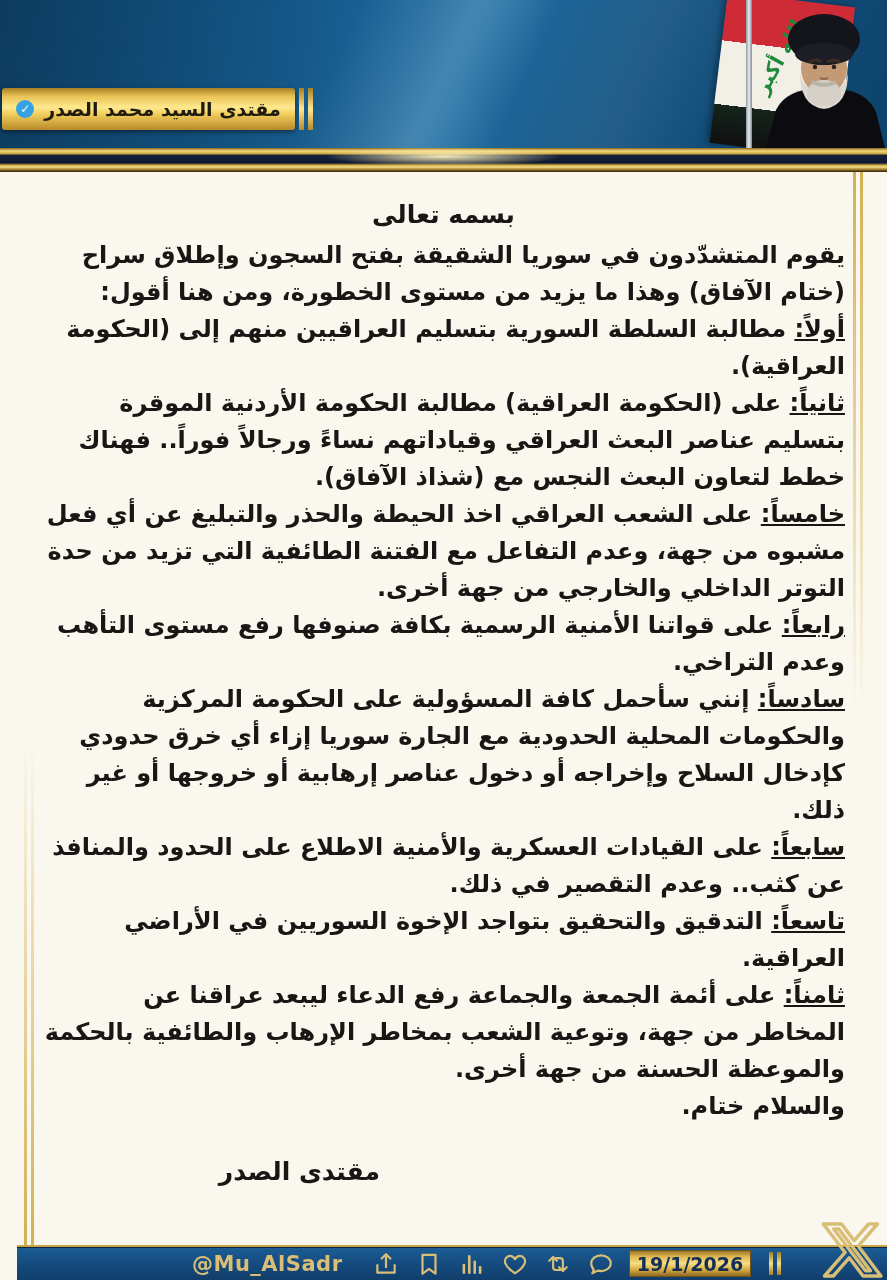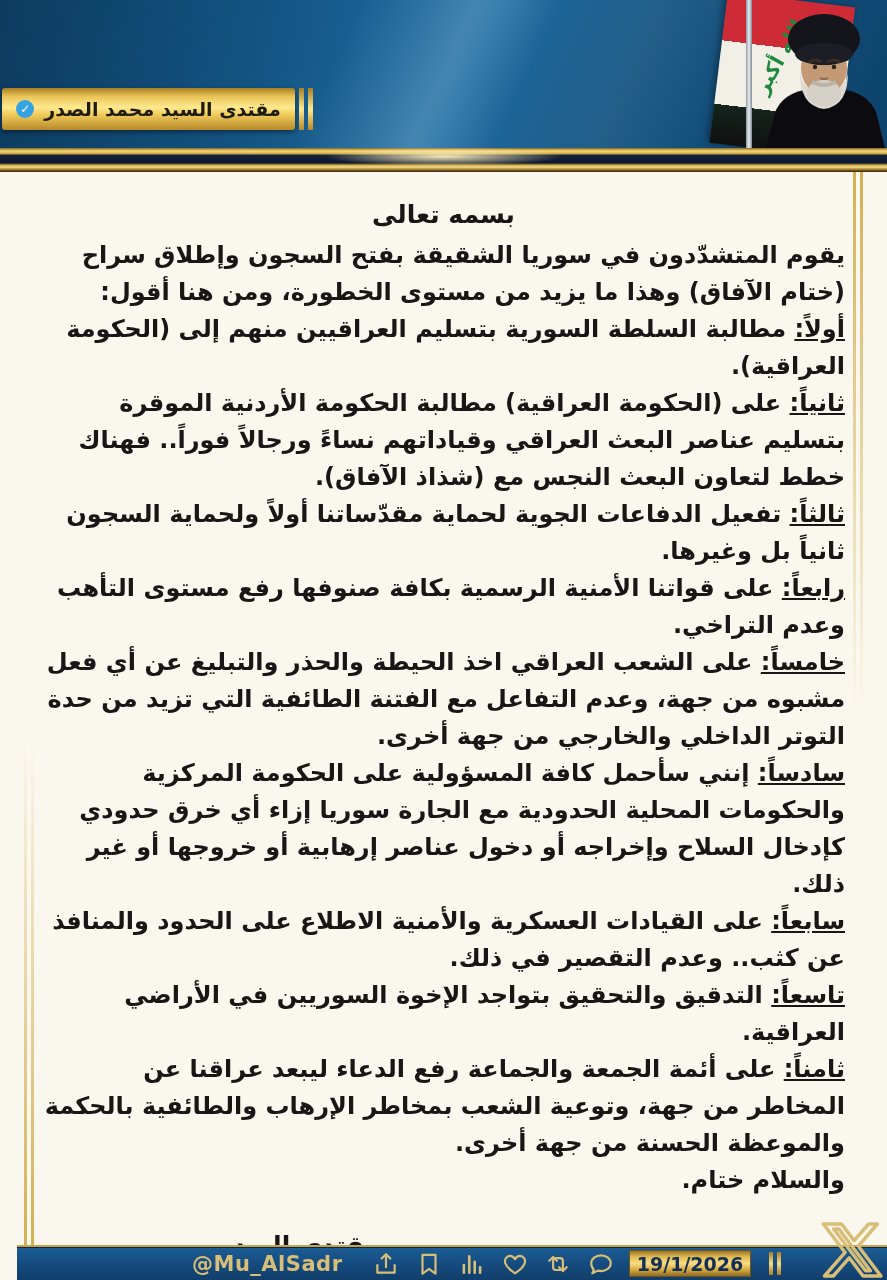--- a/index.html
+++ b/index.html
@@ -147,23 +147,22 @@
       </div>
   </div>
 
   <div class="divider"></div>
 
   <div class="body">
     <div class="basmala">بسمه تعالى</div>
     <p class="point">يقوم المتشدّدون في سوريا الشقيقة بفتح السجون وإطلاق سراح (ختام الآفاق) وهذا ما يزيد من مستوى الخطورة، ومن هنا أقول:</p>
     <p class="point"><b class="plabel">أولاً:</b> <span>مطالبة السلطة السورية بتسليم العراقيين منهم إلى (الحكومة العراقية).</span></p>
     <p class="point"><b class="plabel">ثانياً:</b> <span>على (الحكومة العراقية) مطالبة الحكومة الأردنية الموقرة بتسليم عناصر البعث العراقي وقياداتهم نساءً ورجالاً فوراً.. فهناك خطط لتعاون البعث النجس مع (شذاذ الآفاق).</span></p>
-    <p class="point"><b class="plabel">ثالثاً:</b> <span>تفعيل الدفاعات الجوية لحماية مقدّساتنا أولاً ولحماية السجون ثانياً بل وغيرها.</span></p>
+    <p class="point"><b class="plabel">خامساً:</b> <span>على الشعب العراقي اخذ الحيطة والحذر والتبليغ عن أي فعل مشبوه من جهة، وعدم التفاعل مع الفتنة الطائفية التي تزيد من حدة التوتر الداخلي والخارجي من جهة أخرى.</span></p>
     <p class="point"><b class="plabel">رابعاً:</b> <span>على قواتنا الأمنية الرسمية بكافة صنوفها رفع مستوى التأهب وعدم التراخي.</span></p>
-    <p class="point"><b class="plabel">خامساً:</b> <span>على الشعب العراقي اخذ الحيطة والحذر والتبليغ عن أي فعل مشبوه من جهة، وعدم التفاعل مع الفتنة الطائفية التي تزيد من حدة التوتر الداخلي والخارجي من جهة أخرى.</span></p>
     <p class="point"><b class="plabel">سادساً:</b> <span>إنني سأحمل كافة المسؤولية على الحكومة المركزية والحكومات المحلية الحدودية مع الجارة سوريا إزاء أي خرق حدودي كإدخال السلاح وإخراجه أو دخول عناصر إرهابية أو خروجها أو غير ذلك.</span></p>
     <p class="point"><b class="plabel">سابعاً:</b> <span>على القيادات العسكرية والأمنية الاطلاع على الحدود والمنافذ عن كثب.. وعدم التقصير في ذلك.</span></p>
     <p class="point"><b class="plabel">تاسعاً:</b> <span>التدقيق والتحقيق بتواجد الإخوة السوريين في الأراضي العراقية.</span></p>
     <p class="point"><b class="plabel">ثامناً:</b> <span>على أئمة الجمعة والجماعة رفع الدعاء ليبعد عراقنا عن المخاطر من جهة، وتوعية الشعب بمخاطر الإرهاب والطائفية بالحكمة والموعظة الحسنة من جهة أخرى.</span></p>
     <p class="closing">والسلام ختام.</p>
     <div class="signature">مقتدى الصدر</div>
   </div>
 
   <div class="edge-lines edge-right">
       <i class="l1"></i>

